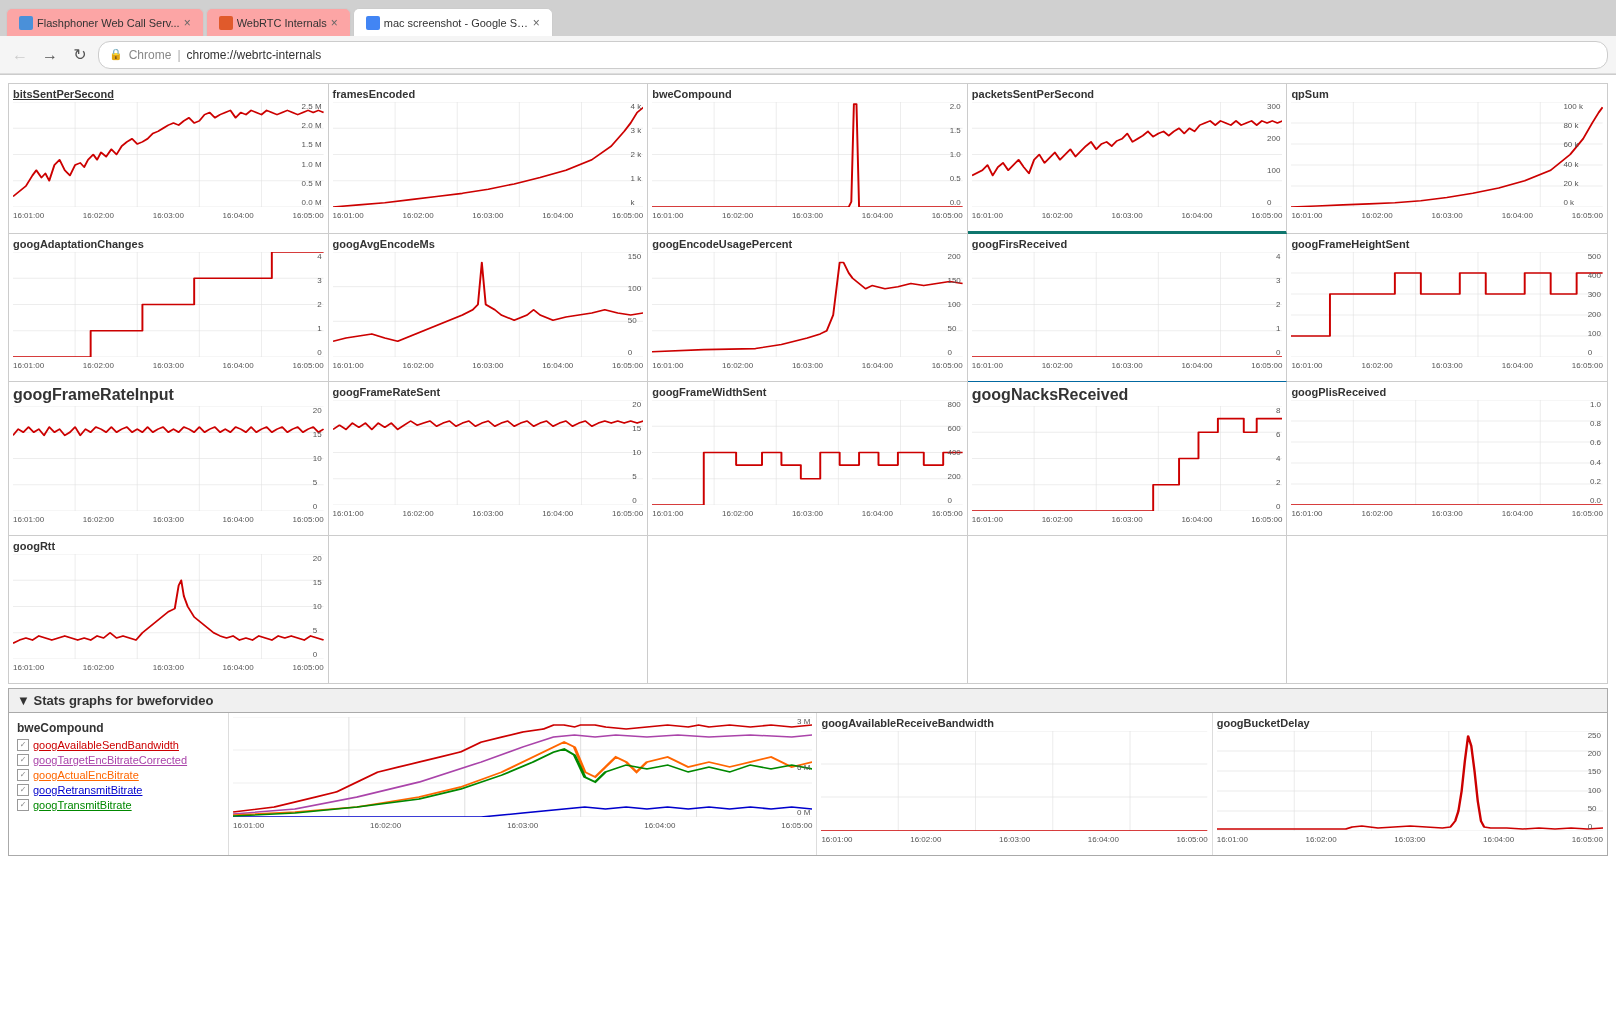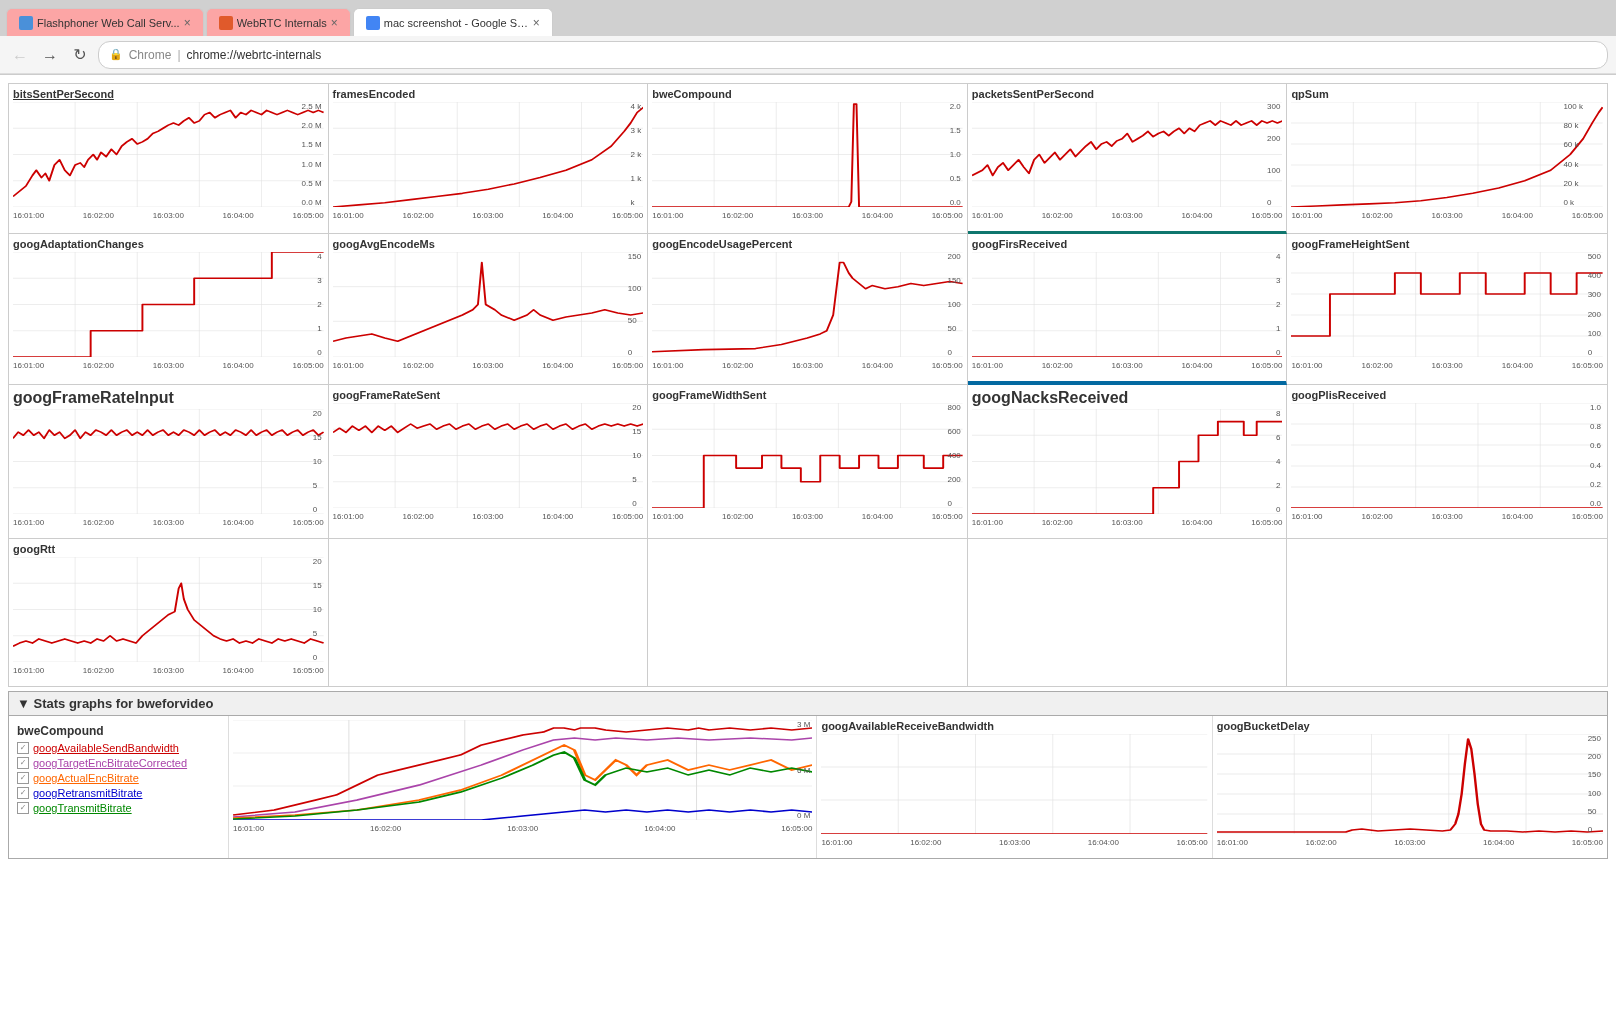--- a/index.html
+++ b/index.html
@@ -322,21 +322,21 @@
         <div style="display:flex;justify-content:space-between;font-size:8px;color:#555;margin-top:2px;">
           <span>16:01:00</span>
           <span>16:02:00</span>
           <span>16:03:00</span>
           <span>16:04:00</span>
           <span>16:05:00</span>
         </div>
       </div>
     </div>
 
-    <div style="border-right:1px solid #ccc;padding:4px;border-bottom:4px solid #0369a1;">
+    <div style="border-right:1px solid #ccc;padding:4px;border-bottom:1px solid #0369a1;">
       <div style="font-size:11px;font-weight:bold;margin-bottom:2px;">googFirsReceived</div>
       <div style="position:relative;height:125px;">
         <svg width="100%" height="105px" viewBox="0 0 240 100" preserveAspectRatio="none">
           <line x1="0" y1="0" x2="240" y2="0" class="gridline"></line>
           <line x1="0" y1="25" x2="240" y2="25" class="gridline"></line>
           <line x1="0" y1="50" x2="240" y2="50" class="gridline"></line>
           <line x1="0" y1="75" x2="240" y2="75" class="gridline"></line>
           <line x1="0" y1="100" x2="240" y2="100" class="gridline"></line>
           <line x1="48" y1="0" x2="48" y2="100" class="gridline"></line>
           <line x1="96" y1="0" x2="96" y2="100" class="gridline"></line>

